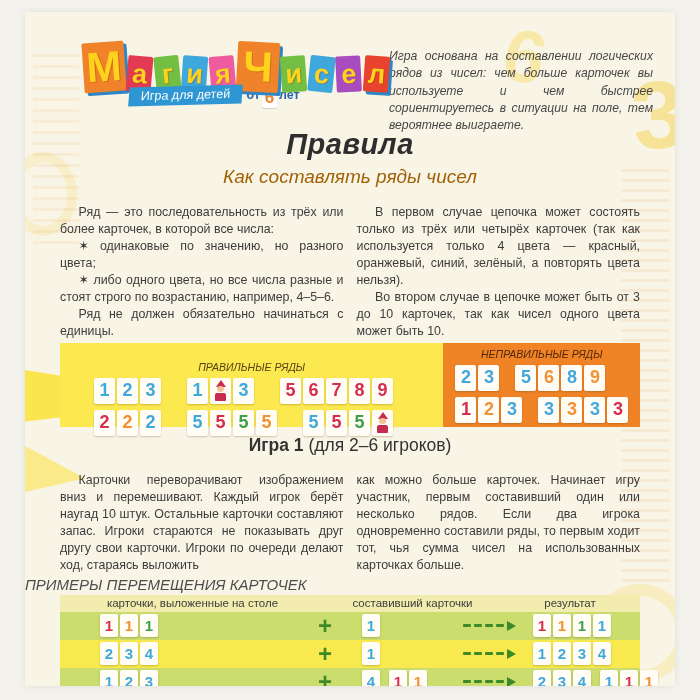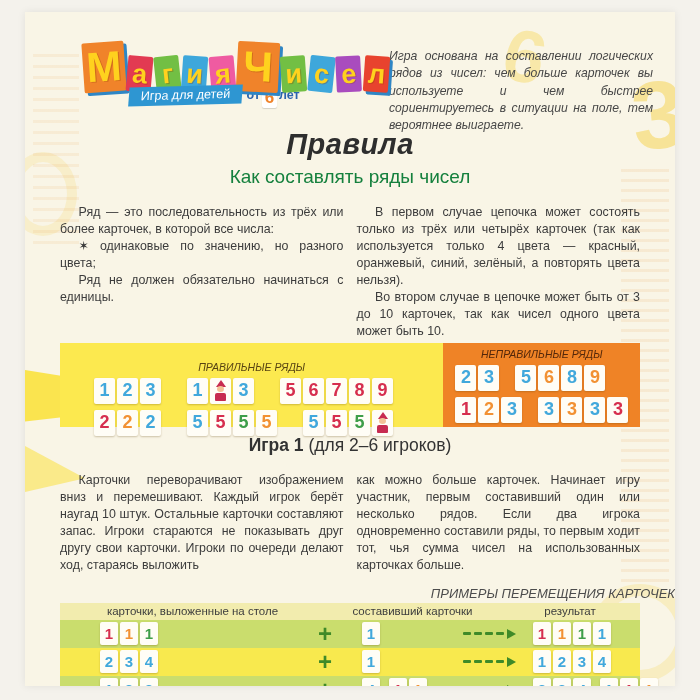--- a/index.html
+++ b/index.html
@@ -24,24 +24,24 @@
   .tile{display:flex;align-items:center;justify-content:center;width:26px;height:36px;font-weight:bold;font-size:27px;color:#ffd21e;text-shadow:1px 1px 0 rgba(140,60,0,.3);border-radius:2px}
   .tile.big{width:43px;height:50px;font-size:42px}
   .tile.sh{box-shadow:3px 3px 0 #2f86c5}
   .ribbon-row{margin-top:-7px;padding-left:46px;white-space:nowrap}
   .ribbon{display:inline-block;background:#2e96d2;color:#fff;font-size:12.5px;padding:2px 12px 3px;transform:skewX(-6deg) rotate(-1.5deg)}
   .age{color:#2a64ad;font-weight:bold;font-size:12.5px}
   .age .six{display:inline-flex;align-items:center;justify-content:center;background:#fff;color:#f0832a;width:15px;height:19px;font-size:17px;border-radius:2px;margin:0 2px;vertical-align:-4px;box-shadow:0 1px 1px rgba(0,0,0,.15)}
   .intro{width:268px;margin:6px 0 0;font-style:italic;font-size:12.2px;line-height:1.42;color:#474747;text-align:justify}
   
   h1{margin:24px 0 0;text-align:center;font-size:29px;font-style:italic;font-weight:bold;color:#2e2e2e;letter-spacing:.5px}
-  h2{margin:5px 0 0;text-align:center;font-size:19px;font-weight:normal;color:#15803d}
+  h2{margin:5px 0 0;text-align:center;font-size:19px;font-style:italic;font-weight:normal;color:#a16207}
   h3{margin:8px 0 0;text-align:center;font-size:17.5px;font-weight:normal;color:#333}
   h3 b{}
-  .moves-title{margin:12px 0 0;text-align:right;font-style:italic;font-size:13px;color:#4c4c4c}
+  .moves-title{margin:2px 0 0;text-align:left;font-style:italic;font-size:15px;color:#4c4c4c}
   
   .cols{display:flex;gap:13px;padding:0 35px;margin-top:16px}
   .col{flex:1;font-size:12.4px;line-height:1.37}
   .para{margin:0;text-indent:1.5em;text-align:justify}
   .para.flat{text-indent:0}
   
   .band{margin:3px 35px 0;height:84px;display:flex}
   .band-correct{flex:1.95;background:#fce94f;padding-top:18px;box-sizing:border-box}
   .band-incorrect{flex:1;background:#ef8326;padding-top:5px;box-sizing:border-box}
   .band-title{text-align:center;font-style:italic;font-size:10.5px;color:#574312}
@@ -107,20 +107,21 @@
         <p class="intro">Игра основана на составлении логических рядов из чисел: чем больше карточек вы используете и чем быстрее сориентируетесь в ситуации на поле, тем вероятнее выиграете.</p>
       </div>
 
       <h1>Правила</h1>
       <h2>Как составлять ряды чисел</h2>
 
       <div class="cols">
         <div class="col">
             <p class="para">Ряд — это последовательность из трёх или более карточек, в которой все числа:</p>
             <p class="para">✶ одинаковые по значению, но разного цвета;</p>
+            <p class="para">✶ либо одного цвета, но все числа разные и стоят строго по возрастанию, например, 4–5–6.</p>
             <p class="para">Ряд не должен обязательно начинаться с единицы.</p>
           </div>
         <div class="col">
             <p class="para">В первом случае цепочка может состоять только из трёх или четырёх карточек (так как используется только 4 цвета — красный, оранжевый, синий, зелёный, а повторять цвета нельзя).</p>
             <p class="para">Во втором случае в цепочке может быть от 3 до 10 карточек, так как чисел одного цвета может быть 10.</p>
           </div>
       </div>
 
       <div class="band">
         <div class="band-correct">

